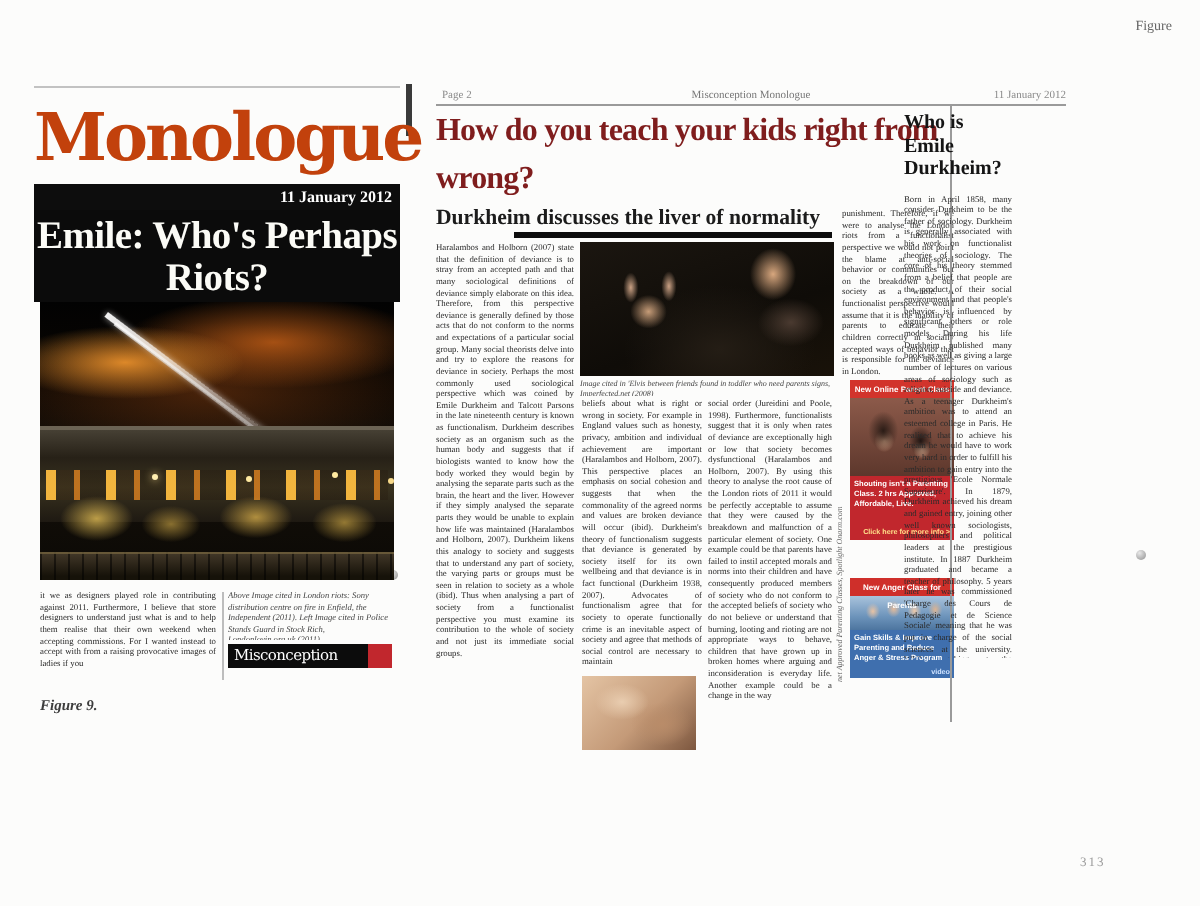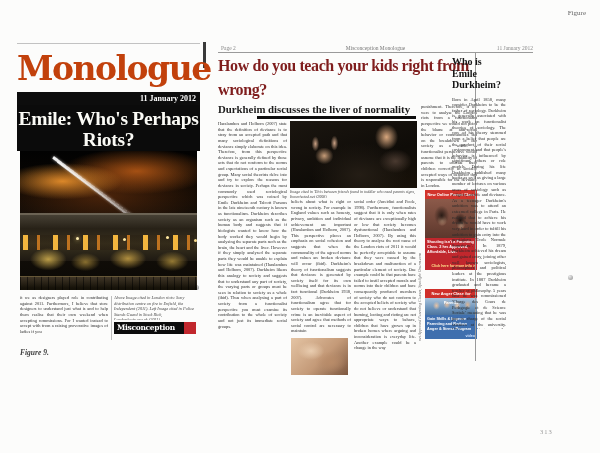--- a/index.html
+++ b/index.html
@@ -29,21 +29,21 @@
     radial-gradient(ellipse 21px 13px at 37% 50%,rgba(150,122,52,.9),rgba(0,0,0,0) 70%),
     radial-gradient(ellipse 26px 15px at 61% 40%,rgba(188,152,66,.92),rgba(0,0,0,0) 70%),
     radial-gradient(ellipse 23px 14px at 86% 48%,rgba(162,132,56,.9),rgba(0,0,0,0) 70%);}
   #ground{position:absolute;left:0;bottom:0;width:100%;height:13px;border-top:1px solid rgba(224,196,128,.4);background:
     repeating-linear-gradient(90deg,rgba(0,0,0,.5) 0 1px,rgba(0,0,0,0) 1px 7px),
     linear-gradient(180deg,#403627,#161209 85%);}
   #cover-body-text{left:20px;top:295px;width:88px;height:49px;}
   #cover-col-divider{left:111px;top:296px;width:1px;height:44px;background:#bdbdbd;}
   #cover-image-credit{left:114px;top:295px;width:82px;height:25px;}
   #misconception-logo{left:114px;top:322px;width:82px;height:12px;background:#0c0c0c;}
-  #logo-text{position:absolute;left:3px;top:0;font-family:"DejaVu Serif",serif;font-weight:bold;font-size:7.5px;line-height:12px;color:#fff;letter-spacing:-0.3px;}
+  #logo-text{position:absolute;left:3px;top:0;font-family:"DejaVu Serif",serif;font-weight:normal;font-size:7.5px;line-height:12px;color:#fff;letter-spacing:-0.3px;}
   #logo-red-block{position:absolute;right:0;top:0;width:12px;height:12px;}
   #figure-caption{left:20px;top:348px;font-style:italic;font-size:7.5px;color:#3d3d3d;font-weight:bold;}
   #page-gap-divider{left:203px;top:42px;width:3px;height:26px;background:#3a3a3a;}
   .curl-dot{width:5px;height:5px;border-radius:50%;background:radial-gradient(circle at 35% 30%,#e8e8e8,#8f8f8f);}
   #curl-left{left:194px;top:285px;}
   #curl-right{left:568px;top:275px;}
 
   
   .hdr-meta{font-size:5.5px;color:#8a8a8a;line-height:8px;}
   #hdr-left{left:221px;top:44px;}

